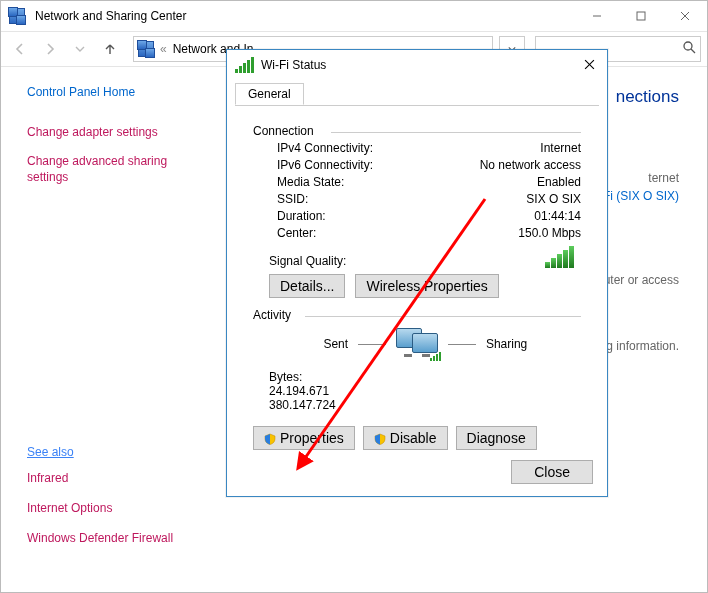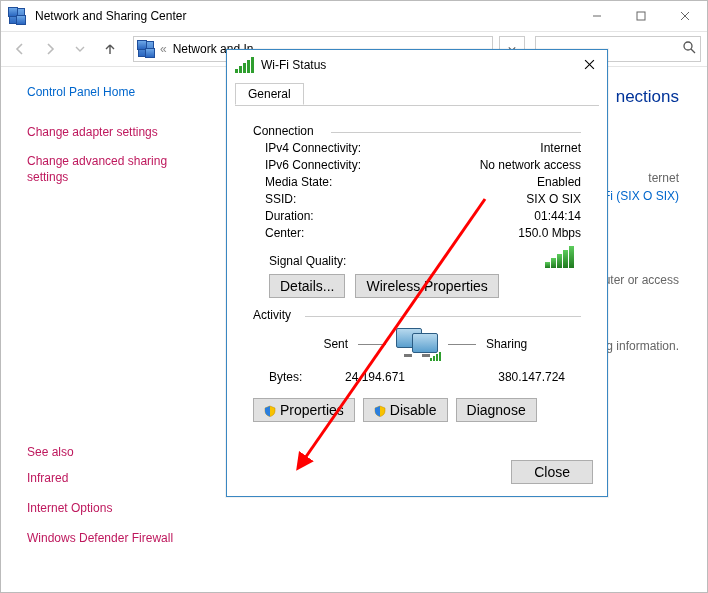--- a/index.html
+++ b/index.html
@@ -17,47 +17,47 @@
   .addrbox{flex:0 0 350px;height:24px;border:1px solid #ccc;display:flex;align-items:center;padding:0 4px;gap:6px;margin-left:6px;}
   .addrbox .crumb{white-space:nowrap;overflow:hidden;}
   .refbox{width:24px;height:24px;border:1px solid #ccc;display:flex;align-items:center;justify-content:center;margin-left:2px;color:#555;}
   .searchbox{flex:1;height:24px;border:1px solid #ccc;display:flex;align-items:center;padding:0 6px;margin-left:6px;color:#888;position:relative;}
   .searchbox .mag{position:absolute;right:4px;top:3px;color:#555;}
   
   .body{display:flex;height:calc(100% - 64px);}
   .sidebar{width:210px;padding:18px 8px 8px 26px;box-sizing:border-box;}
   .link{color:#be185d;margin:0 0 14px 0;cursor:pointer;line-height:1.3;}
   .link.home{color:#0066cc;margin-bottom:24px;}
-  .seealso{color:#be185d;margin-top:260px;margin-bottom:12px;}
+  .seealso{color:#3b82f6;margin-top:260px;margin-bottom:12px;text-decoration:underline;}
   .content{flex:1;padding:20px 28px;position:relative;}
   .content h1{font-size:17px;font-weight:400;color:#003399;margin:0 0 18px 0;}
   .net-row{margin-left:26px;margin-bottom:4px;}
   .net-row .acc{color:#666;}
   .net-row .wlink{color:#0066cc;cursor:pointer;}
   .sub{color:#666;margin-left:26px;line-height:1.5;}
   
   .dialog{position:absolute;left:225px;top:48px;width:380px;height:446px;border:1px solid #3a87c2;background:#fff;box-shadow:0 0 0 1px rgba(0,0,0,.05);}
   .dlg-title{height:30px;display:flex;align-items:center;padding:0 8px;position:relative;}
   .dlg-title .close{position:absolute;right:6px;top:4px;width:24px;height:20px;display:flex;align-items:center;justify-content:center;cursor:pointer;}
   .tabs{margin:2px 8px 0 8px;border-bottom:1px solid #ccc;height:23px;}
   .tab{display:inline-block;border:1px solid #ccc;border-bottom:1px solid #fff;background:#fff;padding:3px 12px;position:relative;top:1px;}
   .dlg-body{padding:8px 26px 8px 26px;}
   .grp{position:relative;margin-top:10px;}
   .grp .legend{display:inline-block;background:#fff;padding-right:6px;position:relative;}
   .grp .line{position:absolute;left:78px;right:0;top:8px;border-top:1px solid #ccc;}
   .grp.act .line{left:52px;}
-  .kv{display:flex;justify-content:space-between;margin:3px 0 3px 12px;}
+  .kv{display:flex;justify-content:space-between;margin:3px 0 3px 24px;}
   .sigrow{display:flex;justify-content:space-between;align-items:flex-end;margin:6px 0 2px 16px;gap:32px;}
   .btnrow{margin:6px 0 0 16px;display:flex;gap:10px;}
   .winbtn{background:#e1e1e1;border:1px solid #adadad;padding:3px 10px;cursor:pointer;font-family:inherit;font-size:14px;display:inline-flex;align-items:center;gap:4px;}
   .actrow{display:flex;align-items:center;justify-content:center;gap:10px;margin:6px 0;}
   .actlabel{width:100px;text-align:right;}
   .actlabel.r{text-align:left;}
   .dash{flex:0 0 28px;border-top:1px solid #888;}
-  .bytes{display:flex;justify-content:space-between;margin:10px 16px 0 16px;}
+  .bytes{display:flex;justify-content:space-between;margin:10px 16px 0 16px;flex-direction:column;}
   .dlg-actions{display:flex;gap:8px;margin:14px 0 0 0;}
   .dlg-footer{position:absolute;right:14px;bottom:12px;}
   
   .net-glyph{width:16px;height:16px;display:inline-block;position:relative;background:linear-gradient(#6ea8e8,#2a66c0);border:1px solid #1f4e9b;box-sizing:border-box;}
   .net-glyph:before{content:"";position:absolute;left:-2px;top:-2px;width:8px;height:8px;background:linear-gradient(#6ea8e8,#2a66c0);border:1px solid #1f4e9b;}
   .net-glyph:after{content:"";position:absolute;right:-2px;bottom:-2px;width:8px;height:8px;background:linear-gradient(#6ea8e8,#2a66c0);border:1px solid #1f4e9b;}
   .wifi-icon{display:inline-block;margin-right:6px;}
   .wifi-icon span{display:inline-block;width:3px;background:#2e9e2e;margin-right:1px;vertical-align:bottom;}
   .wifi-icon .b1{height:4px}.wifi-icon .b2{height:7px}.wifi-icon .b3{height:10px}.wifi-icon .b4{height:13px}.wifi-icon .b5{height:16px}
   .wifi-big span{width:5px;margin-right:1px;background:linear-gradient(#5ccc5c,#1f7a1f);}

